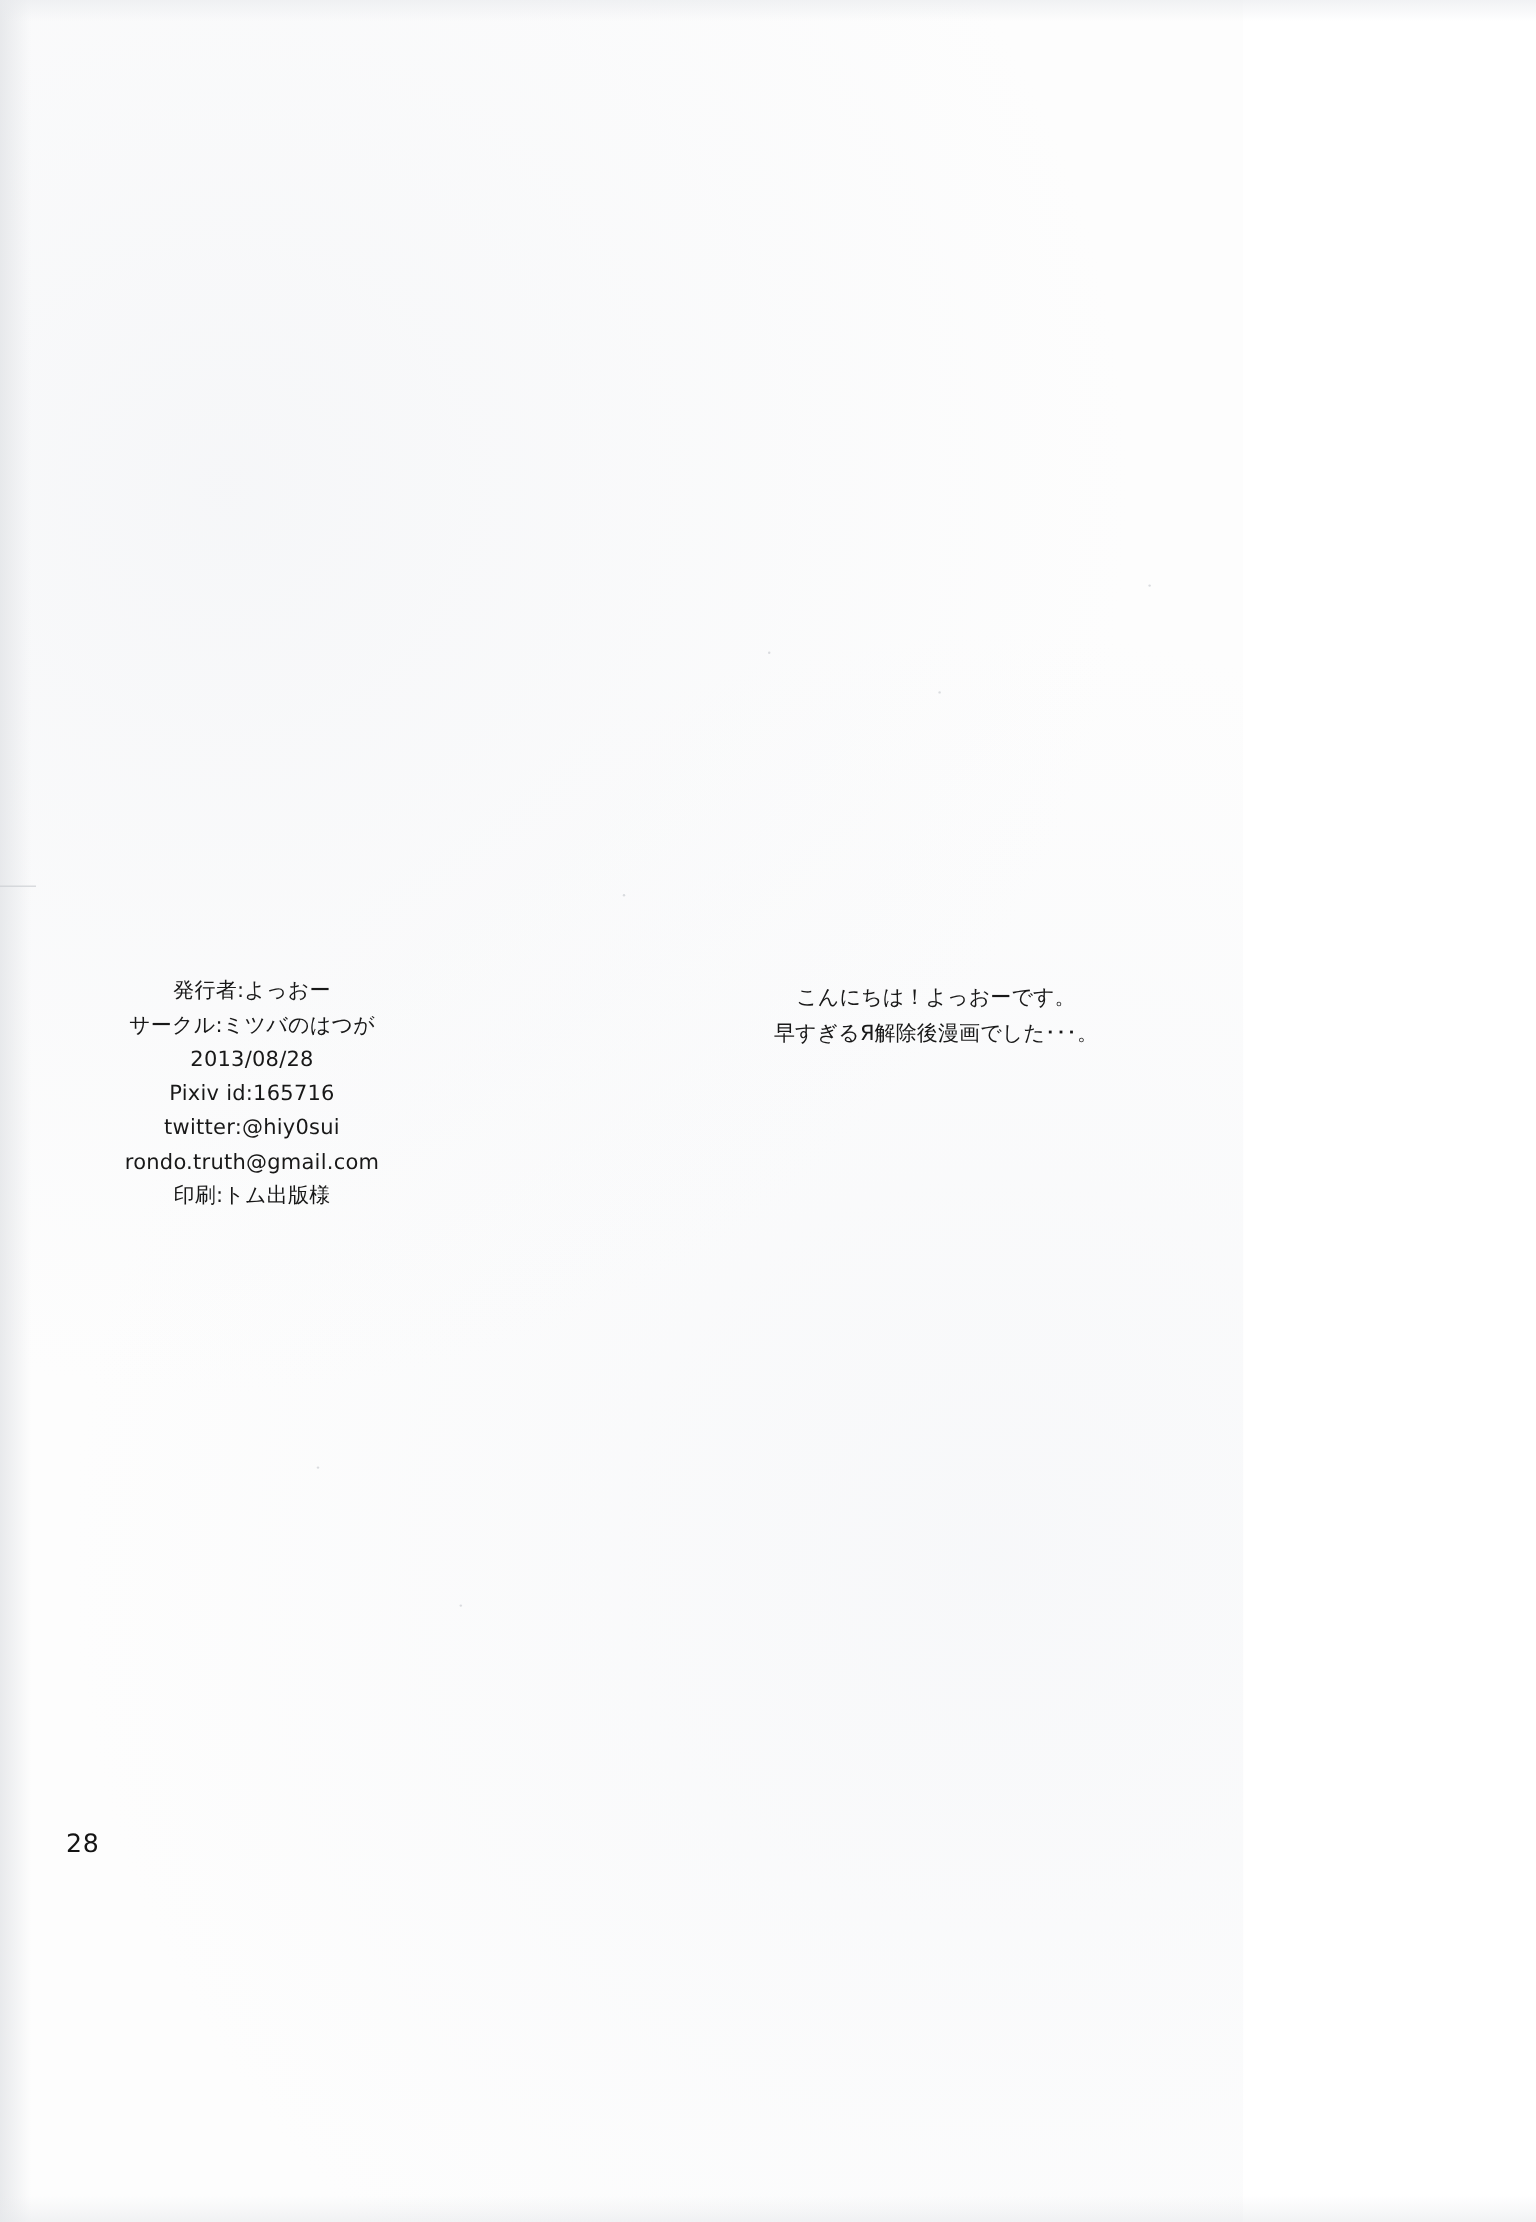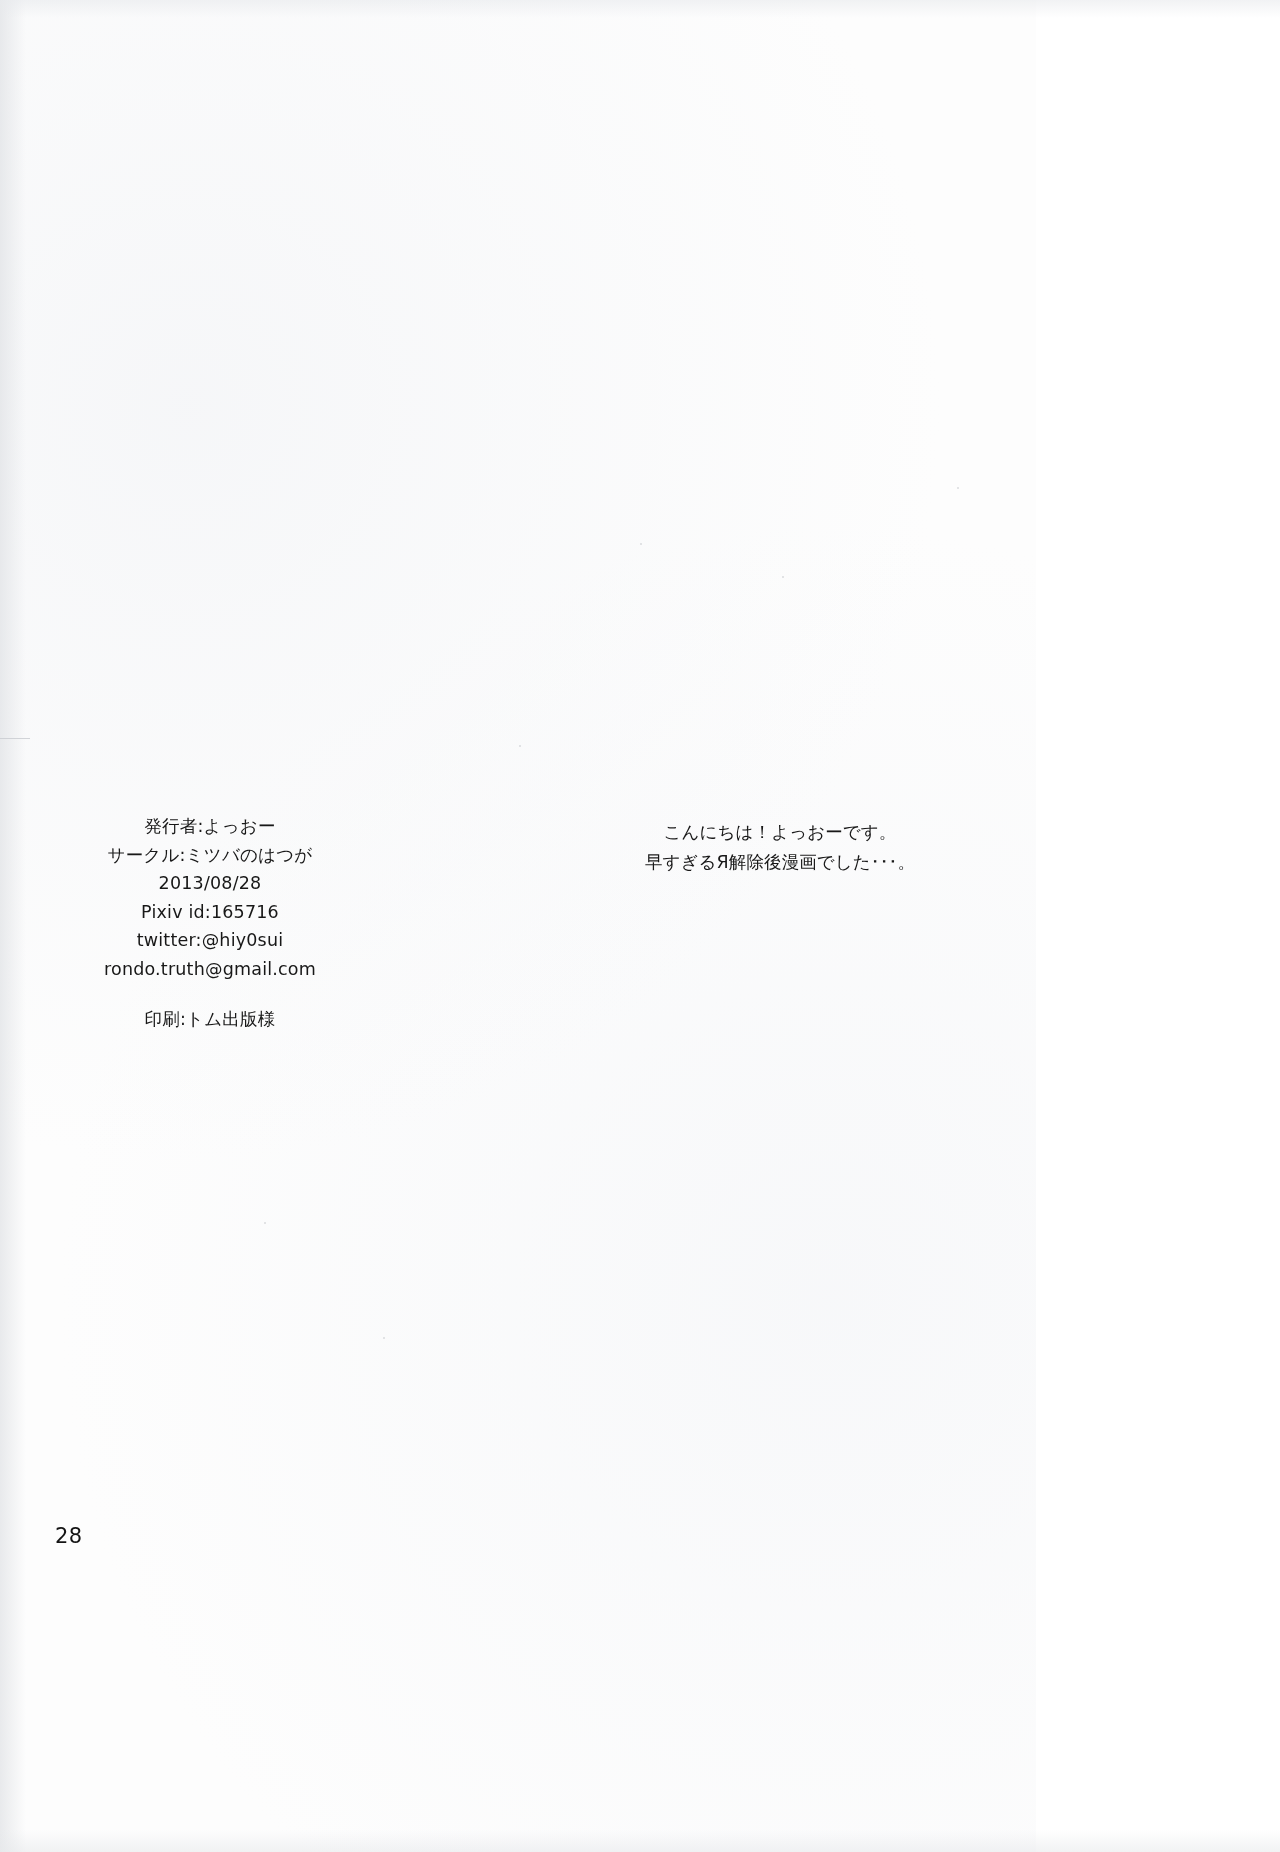--- a/index.html
+++ b/index.html
@@ -65,21 +65,20 @@
     width: 300px;
     font-size: 17.5px;
     line-height: 1.63;
     color: #181818;
     letter-spacing: 0.2px;
   }
   .colophon .line {
     white-space: nowrap;
   }
   .colophon .printer {
-    margin-top: 22px;
     white-space: nowrap;
   }
   
   .afterword {
     position: absolute;
     left: 398px;
     top: 818px;
     width: 700px;
     font-size: 17.5px;
     line-height: 1.70;

